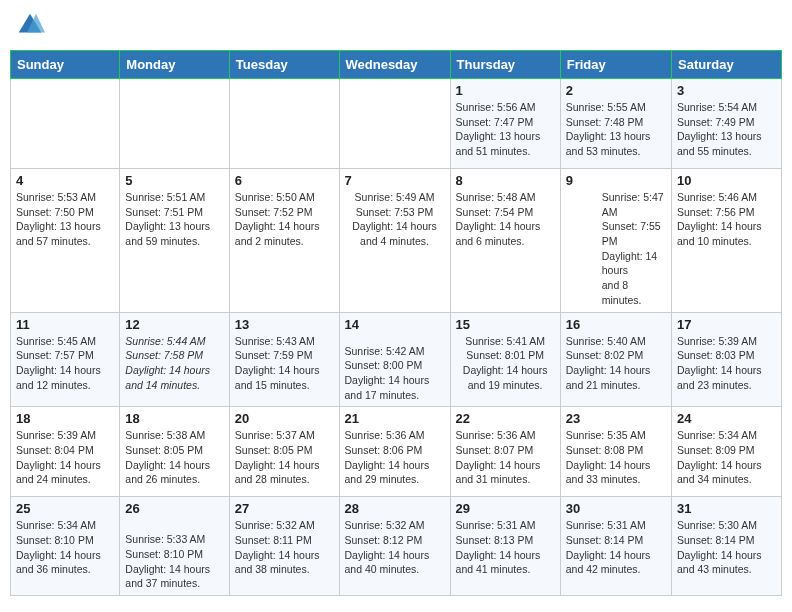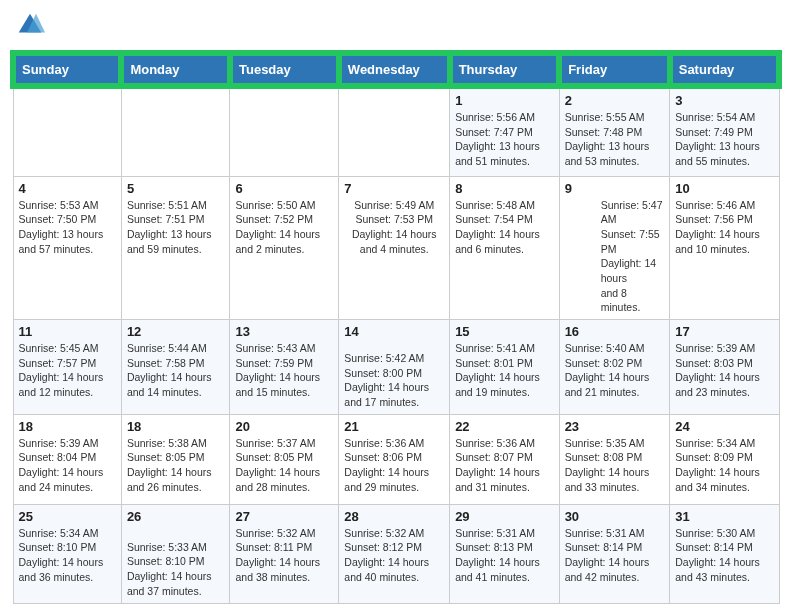--- a/index.html
+++ b/index.html
@@ -52,21 +52,21 @@
       border-collapse: collapse;
       font-size: 11px;
     }
     thead th {
       background-color: #2e75b6;
       color: #fff;
       text-align: left;
       padding: 6px 6px;
       font-size: 13px;
       font-weight: bold;
-      border: 6px solid #22c55e;
+      border: 1px solid #22c55e;
     }
     tbody td {
       vertical-align: top;
       border: 1px solid #ccc;
       padding: 4px 5px;
       width: 113px;
       height: 90px;
       background: #fff;
     }
     tbody tr:nth-child(odd) td {
@@ -205,42 +205,42 @@
       <tr>
         <td>
           <span class="day-num">11</span>
           <div class="day-info" style="white-space: pre-line;">Sunrise: 5:45 AM
 Sunset: 7:57 PM
 Daylight: 14 hours
 and 12 minutes.</div>
         </td>
         <td>
           <span class="day-num">12</span>
-          <div class="day-info" style="white-space: pre-line;">Sunrise: 5:44 AM
+          <div class="day-info" style="white-space: pre-line; font-style: italic;">Sunrise: 5:44 AM
 Sunset: 7:58 PM
 Daylight: 14 hours
 and 14 minutes.</div>
         </td>
         <td>
           <span class="day-num">13</span>
           <div class="day-info" style="white-space: pre-line;">Sunrise: 5:43 AM
 Sunset: 7:59 PM
 Daylight: 14 hours
 and 15 minutes.</div>
         </td>
         <td>
           <span class="day-num">14</span>
           <div class="day-info" style="white-space: pre-line; margin-top: 12px;">Sunrise: 5:42 AM
 Sunset: 8:00 PM
 Daylight: 14 hours
 and 17 minutes.</div>
         </td>
         <td>
           <span class="day-num">15</span>
-          <div class="day-info" style="white-space: pre-line;">Sunrise: 5:41 AM
+          <div class="day-info" style="white-space: pre-line; text-align: center;">Sunrise: 5:41 AM
 Sunset: 8:01 PM
 Daylight: 14 hours
 and 19 minutes.</div>
         </td>
         <td>
           <span class="day-num">16</span>
           <div class="day-info" style="white-space: pre-line;">Sunrise: 5:40 AM
 Sunset: 8:02 PM
 Daylight: 14 hours
 and 21 minutes.</div>

